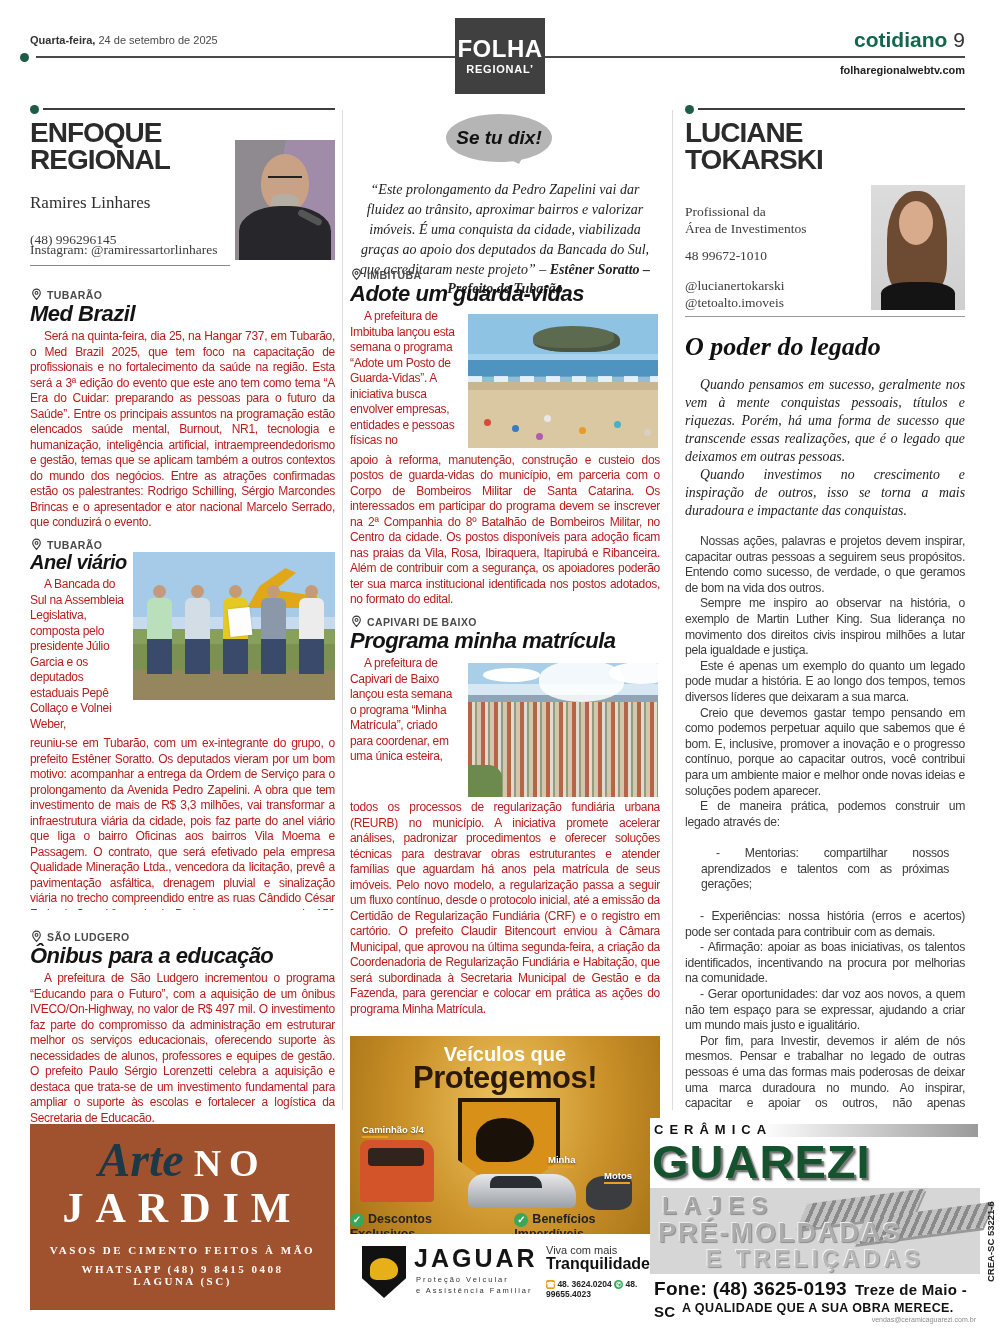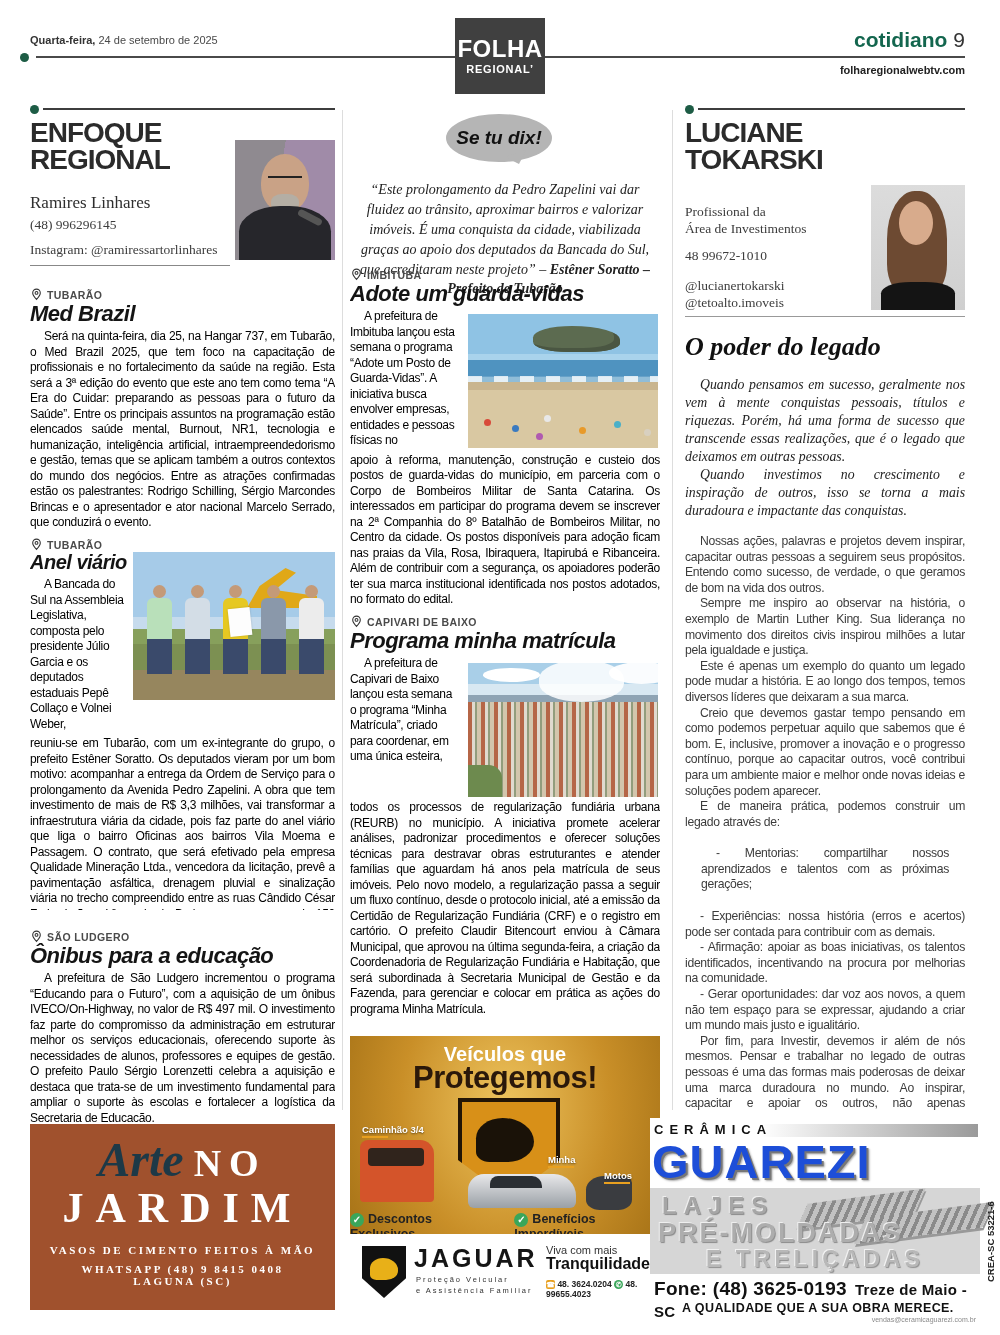--- a/index.html
+++ b/index.html
@@ -25,21 +25,21 @@
   .lead-dot{position:absolute;left:0;top:0;width:9px;height:9px;border-radius:50%;background:#1d5c45;}
   .lead-line{position:absolute;left:13px;top:3px;right:0;height:2px;background:#3d3d3d;}
   .col-head{font-size:28px;font-weight:900;line-height:.97;letter-spacing:-1px;color:#2b2b2b;}
   .serif{font-family:"Liberation Serif",serif;}
   .loc-row{display:flex;align-items:center;gap:4px;font-size:10.5px;font-weight:600;
            letter-spacing:.4px;color:#4a4a4a;}
   .pin-ico{width:13px;height:13px;flex:0 0 auto;}
   .art-title{font-size:22px;font-weight:800;font-style:italic;color:#141414;
              letter-spacing:-.5px;margin:1px 0 4px 0;line-height:1.05;}
   .body-txt{font-size:12px;line-height:15.5px;letter-spacing:-.3px;text-align:justify;
-            text-indent:14px;color:#000000;}
+            text-indent:14px;color:#b91c1c;}
   .narrow{text-align:left;hyphens:auto;-webkit-hyphens:auto;}
   .article{position:absolute;overflow:hidden;}
   .photo{position:absolute;overflow:hidden;}
   
   .photo-ramires{background:linear-gradient(100deg,#8f8a90 0 42%,#a08ba8 42% 100%);}
   .photo-ramires .head{position:absolute;left:26px;top:14px;width:48px;height:58px;border-radius:50% 50% 46% 46%;background:#c9a286;}
   .photo-ramires .glasses{position:absolute;left:33px;top:36px;width:34px;height:9px;border-top:2.5px solid #222;}
   .photo-ramires .beard{position:absolute;left:36px;top:54px;width:28px;height:20px;border-radius:40% 40% 50% 50%;background:#b4aea4;}
   .photo-ramires .torso{position:absolute;left:4px;top:66px;width:92px;height:56px;border-radius:45% 45% 0 0;background:#26262b;}
   .photo-ramires .mic{position:absolute;left:62px;top:74px;width:26px;height:7px;border-radius:4px;background:#555;transform:rotate(28deg);}
@@ -112,21 +112,21 @@
   .jag-sub{position:absolute;left:66px;top:40px;font-size:7.5px;letter-spacing:2px;color:#333;line-height:1.5;}
   .jag-right{position:absolute;left:196px;top:10px;width:108px;color:#333;}
   .jag-t1{font-size:11px;}
   .jag-t2{font-size:16px;font-weight:900;color:#111;margin-top:-1px;}
   .jag-ph{margin-top:6px;font-size:8.5px;font-weight:800;color:#222;}
   .ph-ico{display:inline-block;width:9px;height:9px;border-radius:2px;background:#e8a020;color:#fff;font-size:7px;line-height:9px;text-align:center;}
   .wa-ico{display:inline-block;width:9px;height:9px;border-radius:50%;background:#3aa65a;color:#fff;font-size:7px;line-height:9px;text-align:center;}
   .guarezi-ad{left:650px;top:1118px;width:340px;height:202px;background:#fff;color:#111;}
   .gz-bar{position:absolute;left:110px;top:6px;width:218px;height:13px;background:linear-gradient(90deg,#fff,#9a9a9a);}
   .gz-top{position:absolute;left:4px;top:4px;font-size:13px;font-weight:900;letter-spacing:6px;color:#111;}
-  .gz-brand{position:absolute;left:2px;top:16px;font-size:47px;font-weight:900;letter-spacing:1px;color:#1d4ed8;
+  .gz-brand{position:absolute;left:2px;top:16px;font-size:47px;font-weight:900;letter-spacing:1px;color:#14532d;
       text-shadow:2px 2px 0 #777,3px 3px 2px #aaa;}
   .gz-panel{position:absolute;left:0px;top:70px;width:330px;height:86px;background:#d6d6d6;}
   .gz-l1{position:absolute;left:12px;top:4px;font-size:24px;font-weight:900;letter-spacing:7px;color:#a6a6a6;text-shadow:-1px -1px 0 #efefef,1px 1px 1px #8a8a8a;}
   .gz-l2{position:absolute;left:8px;top:30px;font-size:27px;font-weight:900;letter-spacing:2px;color:#adadad;text-shadow:-1px -1px 0 #efefef,1px 1px 1px #8a8a8a;}
   .gz-l3{position:absolute;left:56px;top:58px;font-size:23px;font-weight:700;letter-spacing:4px;color:#b8b8b8;text-shadow:-1px -1px 0 #f2f2f2,1px 1px 1px #909090;}
   .gz-slab{position:absolute;width:110px;height:26px;transform:skewX(-30deg) rotate(-8deg);
       background:repeating-linear-gradient(90deg,#c2c2c2 0 5px,#8a8a8a 5px 9px);box-shadow:2px 3px 0 #999;}
   .gz-crea{position:absolute;right:-6px;top:64px;height:100px;writing-mode:vertical-rl;transform:rotate(180deg);
       font-size:9.5px;font-weight:700;color:#222;}
   .gz-fone{position:absolute;left:4px;top:160px;font-size:19px;font-weight:800;letter-spacing:.3px;}
@@ -173,21 +173,21 @@
       <div>REGIONAL</div>
     </div>
     <div class="photo photo-ramires" style="right:0;top:35px;width:100px;height:120px;">
       <div class="head"></div>
       <div class="glasses"></div>
       <div class="beard"></div>
       <div class="torso"></div>
       <div class="mic"></div>
     </div>
     <div class="serif" style="position:absolute;left:0;top:88px;font-size:17px;color:#2e2e2e;">Ramires Linhares</div>
-    <div class="serif" style="position:absolute;left:0;top:112px;font-size:13.5px;">(48) 996296145</div>
+    <div class="serif" style="position:absolute;left:0;top:127px;font-size:13.5px;">(48) 996296145</div>
     <div class="serif" style="position:absolute;left:0;top:137px;font-size:13.5px;">Instagram: @ramiressartorlinhares</div>
     <div style="position:absolute;left:0;top:160px;width:200px;height:1px;background:#888;"></div>
   </div>
 
   <div class="article" style="left:30px;top:288px;width:305px;height:246px;">
     <div class="loc-row">
       <svg class="pin-ico" viewBox="0 0 24 24" fill="none" stroke="#333" stroke-width="2">
           <path d="M12 21s-7-7.6-7-12a7 7 0 0 1 14 0c0 4.4-7 12-7 12z"></path>
           <circle cx="12" cy="9" r="2.6"></circle>
         </svg>

